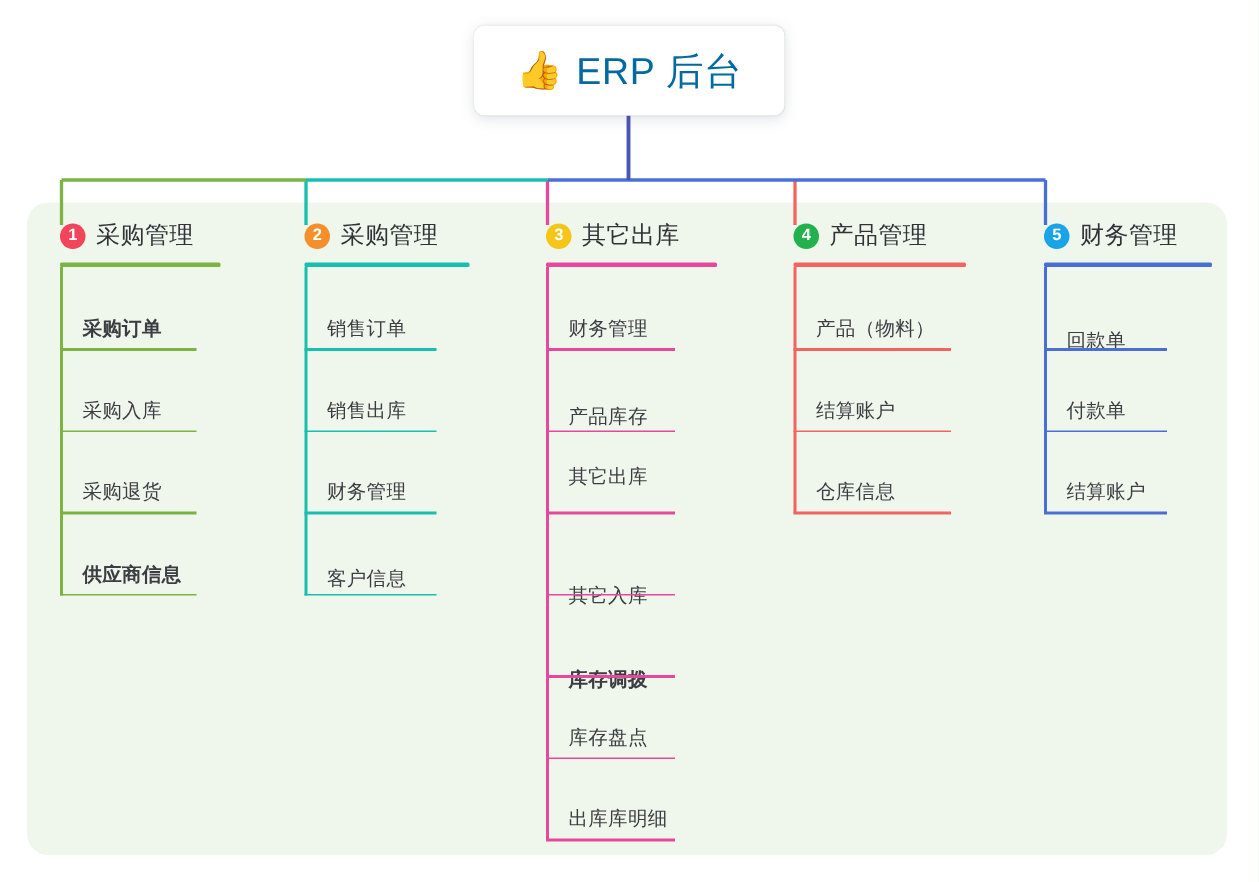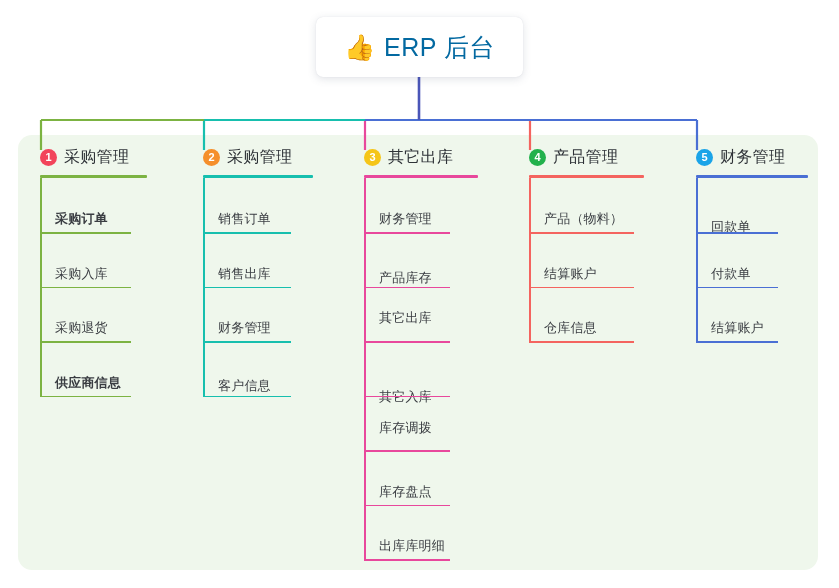--- a/index.html
+++ b/index.html
@@ -134,21 +134,21 @@
         <div class="head-rule" style="width: 114px; background: rgb(232, 72, 156);"></div>
       </div>
       <div class="leaf" style="left: 379px; top: 210px;">财务管理</div>
       <div class="leaf-rule" style="left: 364px; top: 232px; width: 86px; background: rgb(232, 72, 156);"></div>
       <div class="leaf" style="left: 379px; top: 269px;">产品库存</div>
       <div class="leaf-rule" style="left: 364px; top: 286.5px; width: 86px; background: rgb(232, 72, 156);"></div>
       <div class="leaf" style="left: 379px; top: 309px;">其它出库</div>
       <div class="leaf-rule" style="left: 364px; top: 341px; width: 86px; background: rgb(232, 72, 156);"></div>
       <div class="leaf" style="left: 379px; top: 388px;">其它入库</div>
       <div class="leaf-rule" style="left: 364px; top: 395.5px; width: 86px; background: rgb(232, 72, 156);"></div>
-      <div class="leaf" style="left: 379px; top: 419px;">库存调拨</div>
+      <div class="leaf" style="left: 379px; top: 444px; font-weight: bold;">库存调拨</div>
       <div class="leaf-rule" style="left: 364px; top: 450px; width: 86px; background: rgb(232, 72, 156);"></div>
       <div class="leaf" style="left: 379px; top: 482.5px;">库存盘点</div>
       <div class="leaf-rule" style="left: 364px; top: 504.5px; width: 86px; background: rgb(232, 72, 156);"></div>
       <div class="leaf" style="left: 379px; top: 537px;">出库库明细</div>
       <div class="leaf-rule" style="left: 364px; top: 559px; width: 86px; background: rgb(232, 72, 156);"></div>
       <div class="rail" style="left: 364px; top: 178px; height: 382px; background: rgb(232, 72, 156);"></div>
       <div class="col" style="left: 529px;">
         <div class="col-head">
           <span class="badge" style="background: rgb(34, 177, 76);">4</span>
           <span class="col-title">产品管理</span>

